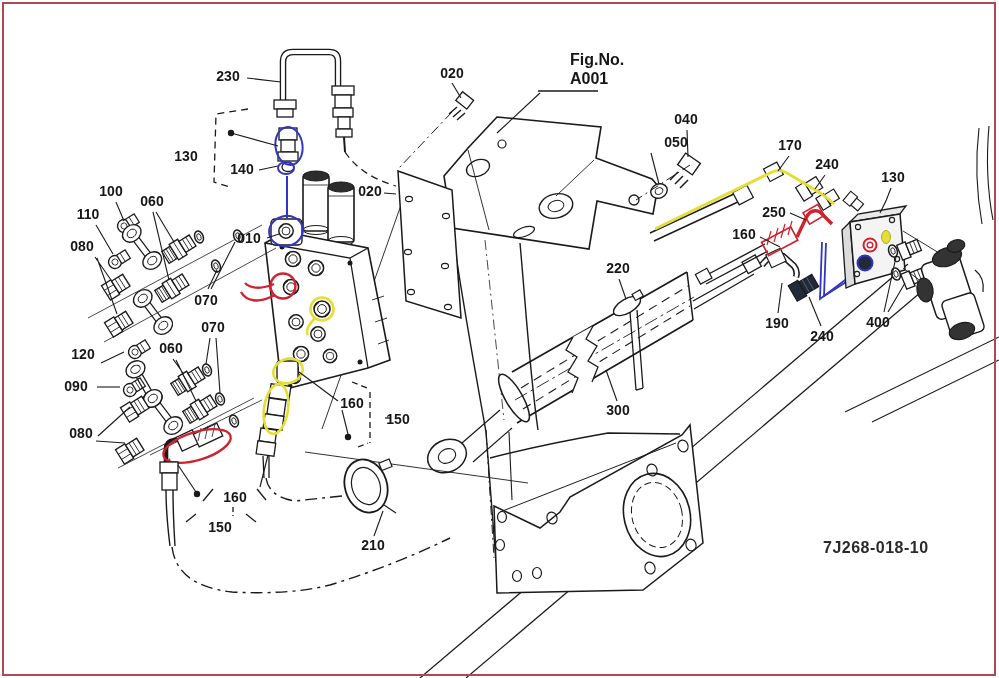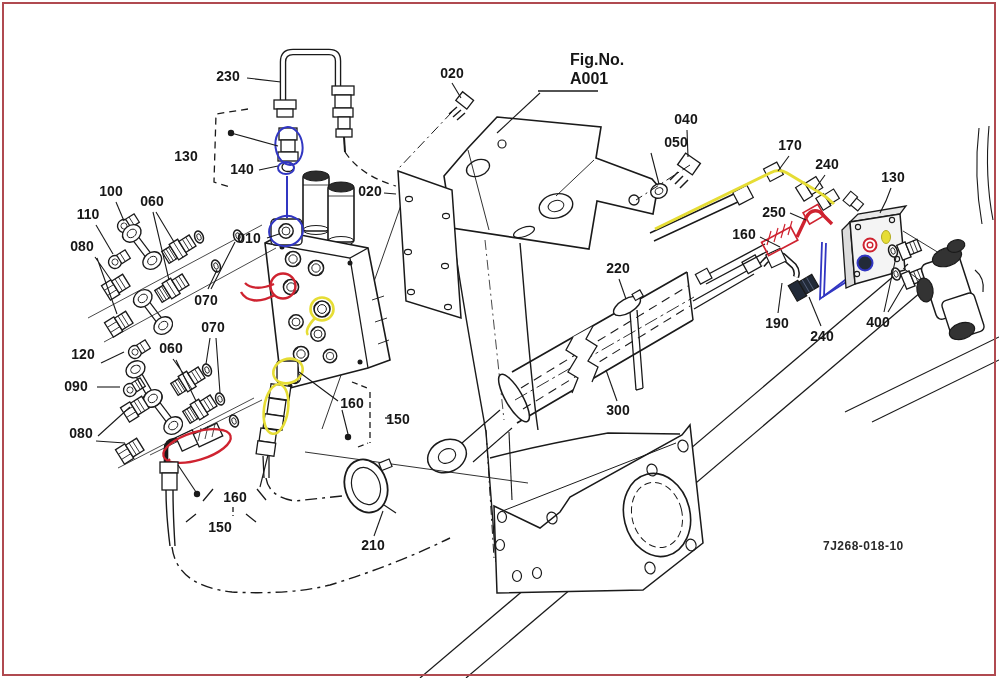--- a/index.html
+++ b/index.html
@@ -6,21 +6,21 @@
   #stage{position:relative;width:999px;height:678px;background:#fff;overflow:hidden;
          font-family:"Liberation Sans",sans-serif;}
   #frame-border{position:absolute;left:2px;top:2px;width:990px;height:670px;
                 border:2px solid #b04a50;pointer-events:none;}
   svg{position:absolute;left:0;top:0;}
   .part-label{position:absolute;transform:translate(-50%,-50%);
               font-weight:bold;font-size:14px;color:#161616;letter-spacing:0px;
               white-space:nowrap;line-height:1;}
   .fig-label{position:absolute;font-weight:bold;font-size:16px;color:#161616;
              line-height:1.2;white-space:pre-line;margin-left:30px;}
-  .code-label{position:absolute;font-weight:bold;font-size:12px;color:#2a2a2a;
+  .code-label{position:absolute;font-weight:bold;font-size:16px;color:#2a2a2a;
               letter-spacing:0.5px;white-space:nowrap;}
 </style>
 </head>
 <body>
 
 <div id="stage">
 
 <svg width="999" height="678" viewBox="0 0 999 678">
   <defs>
     <g id="oring">

